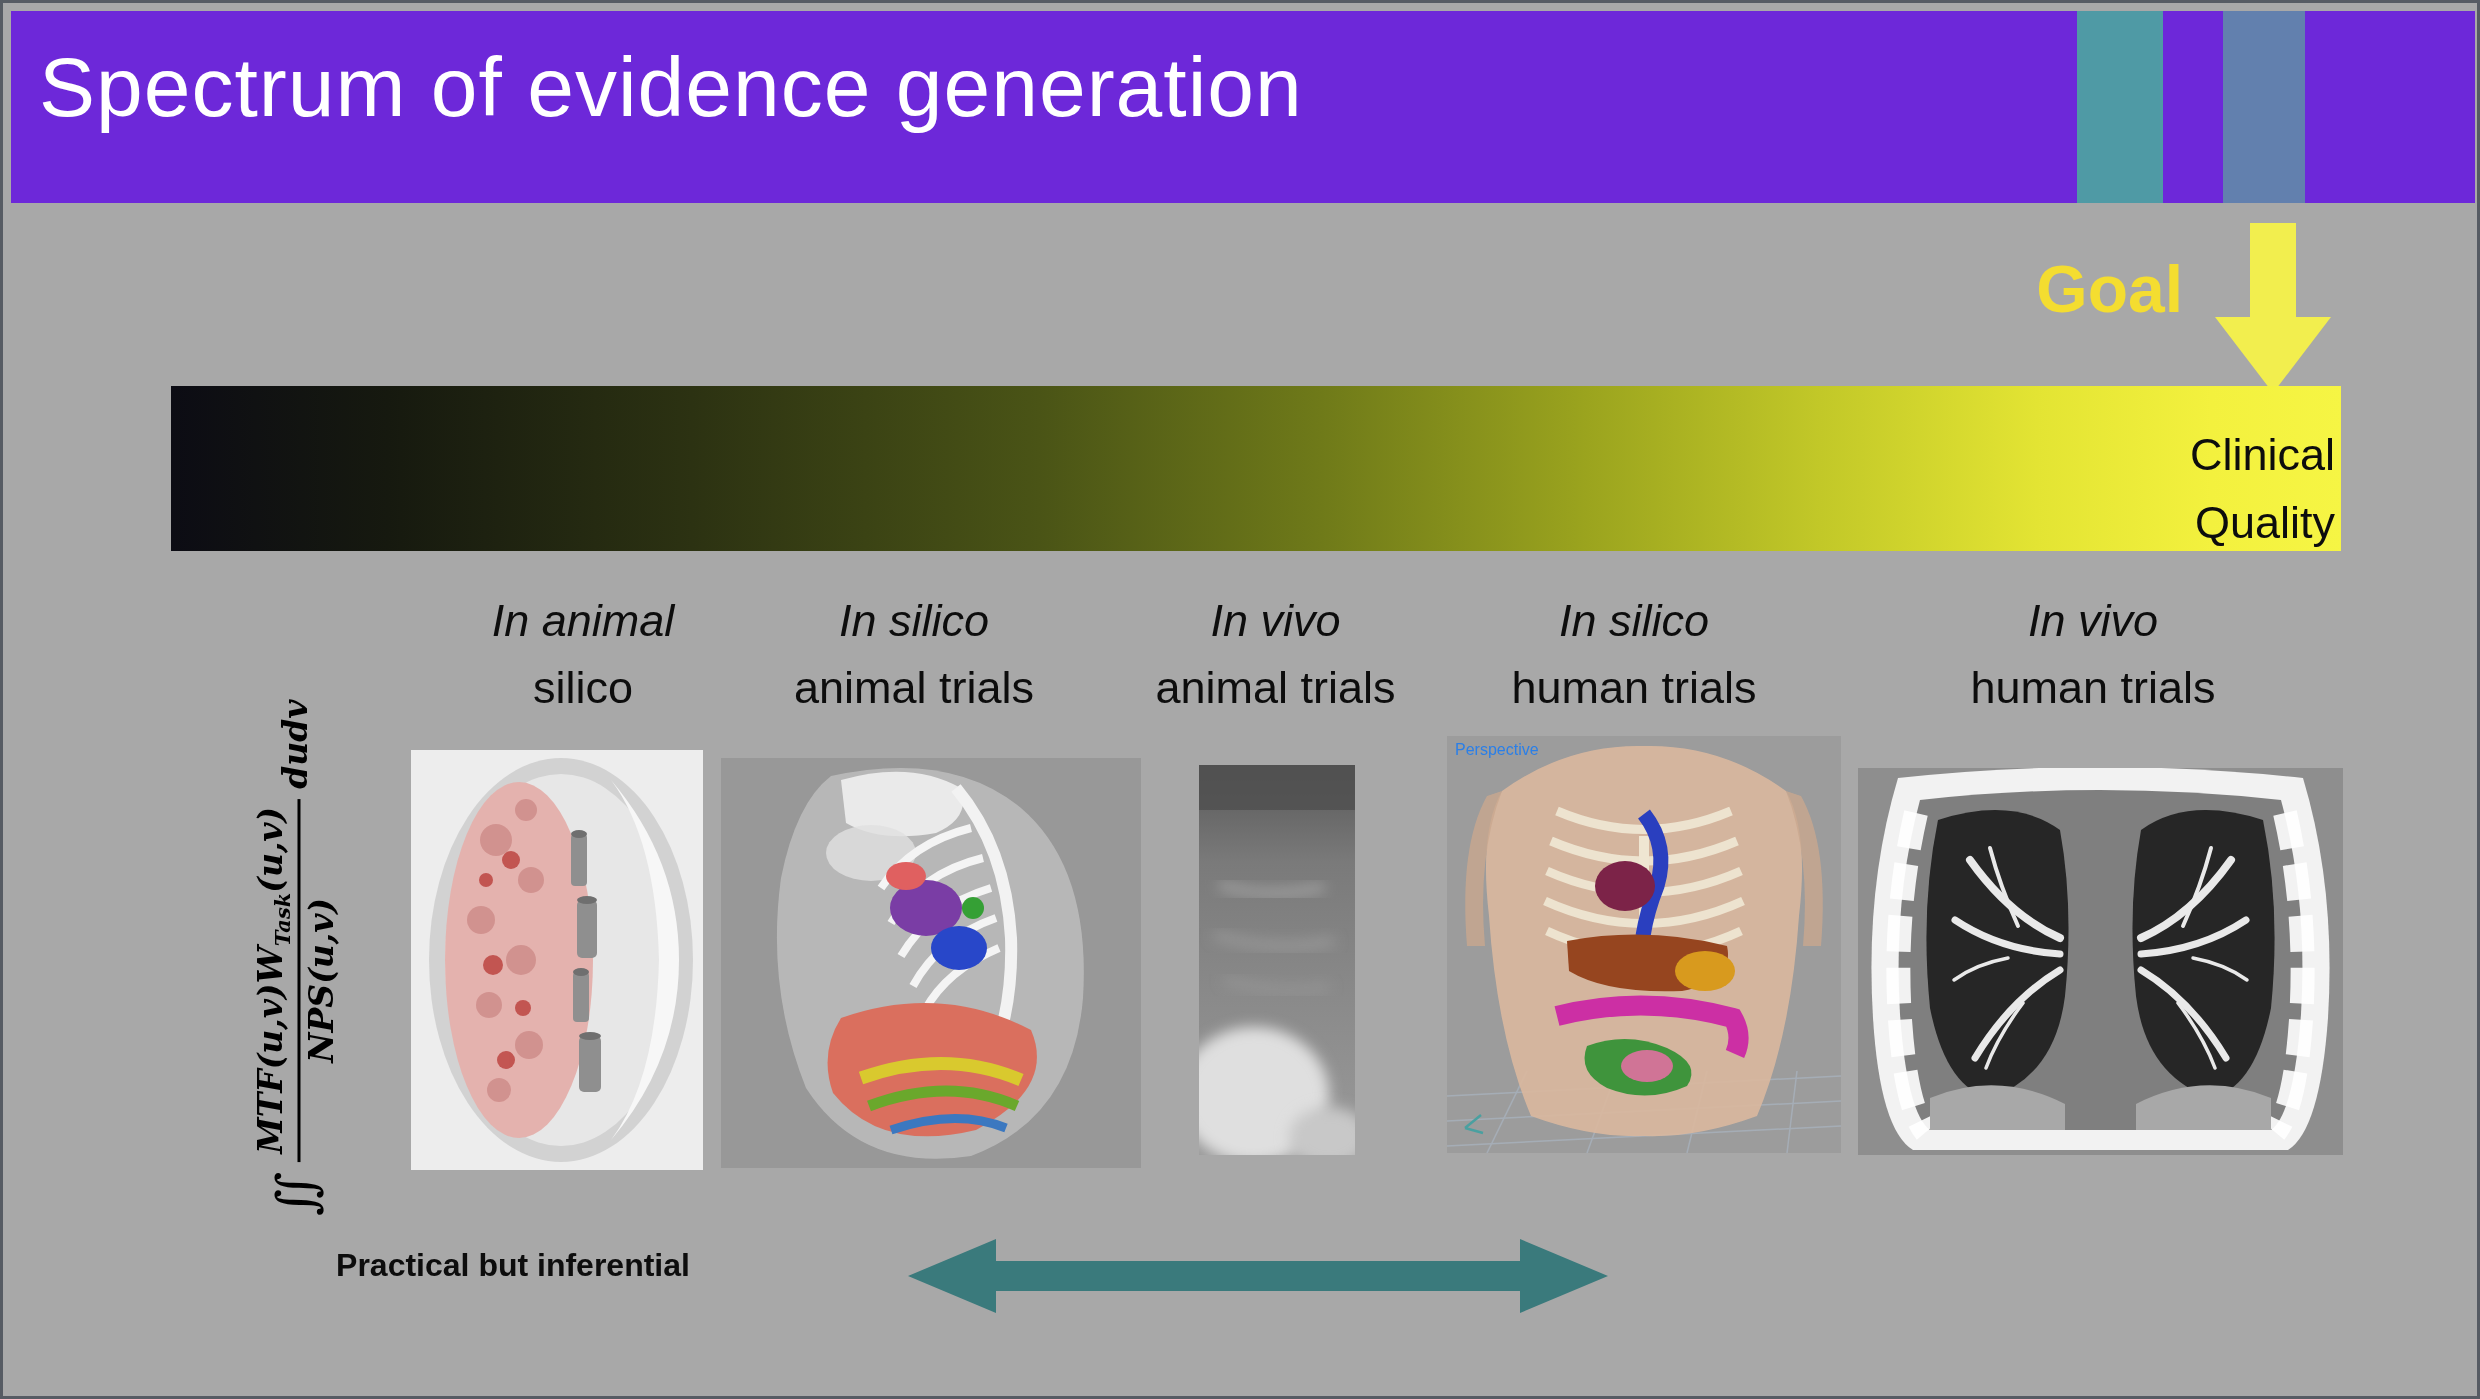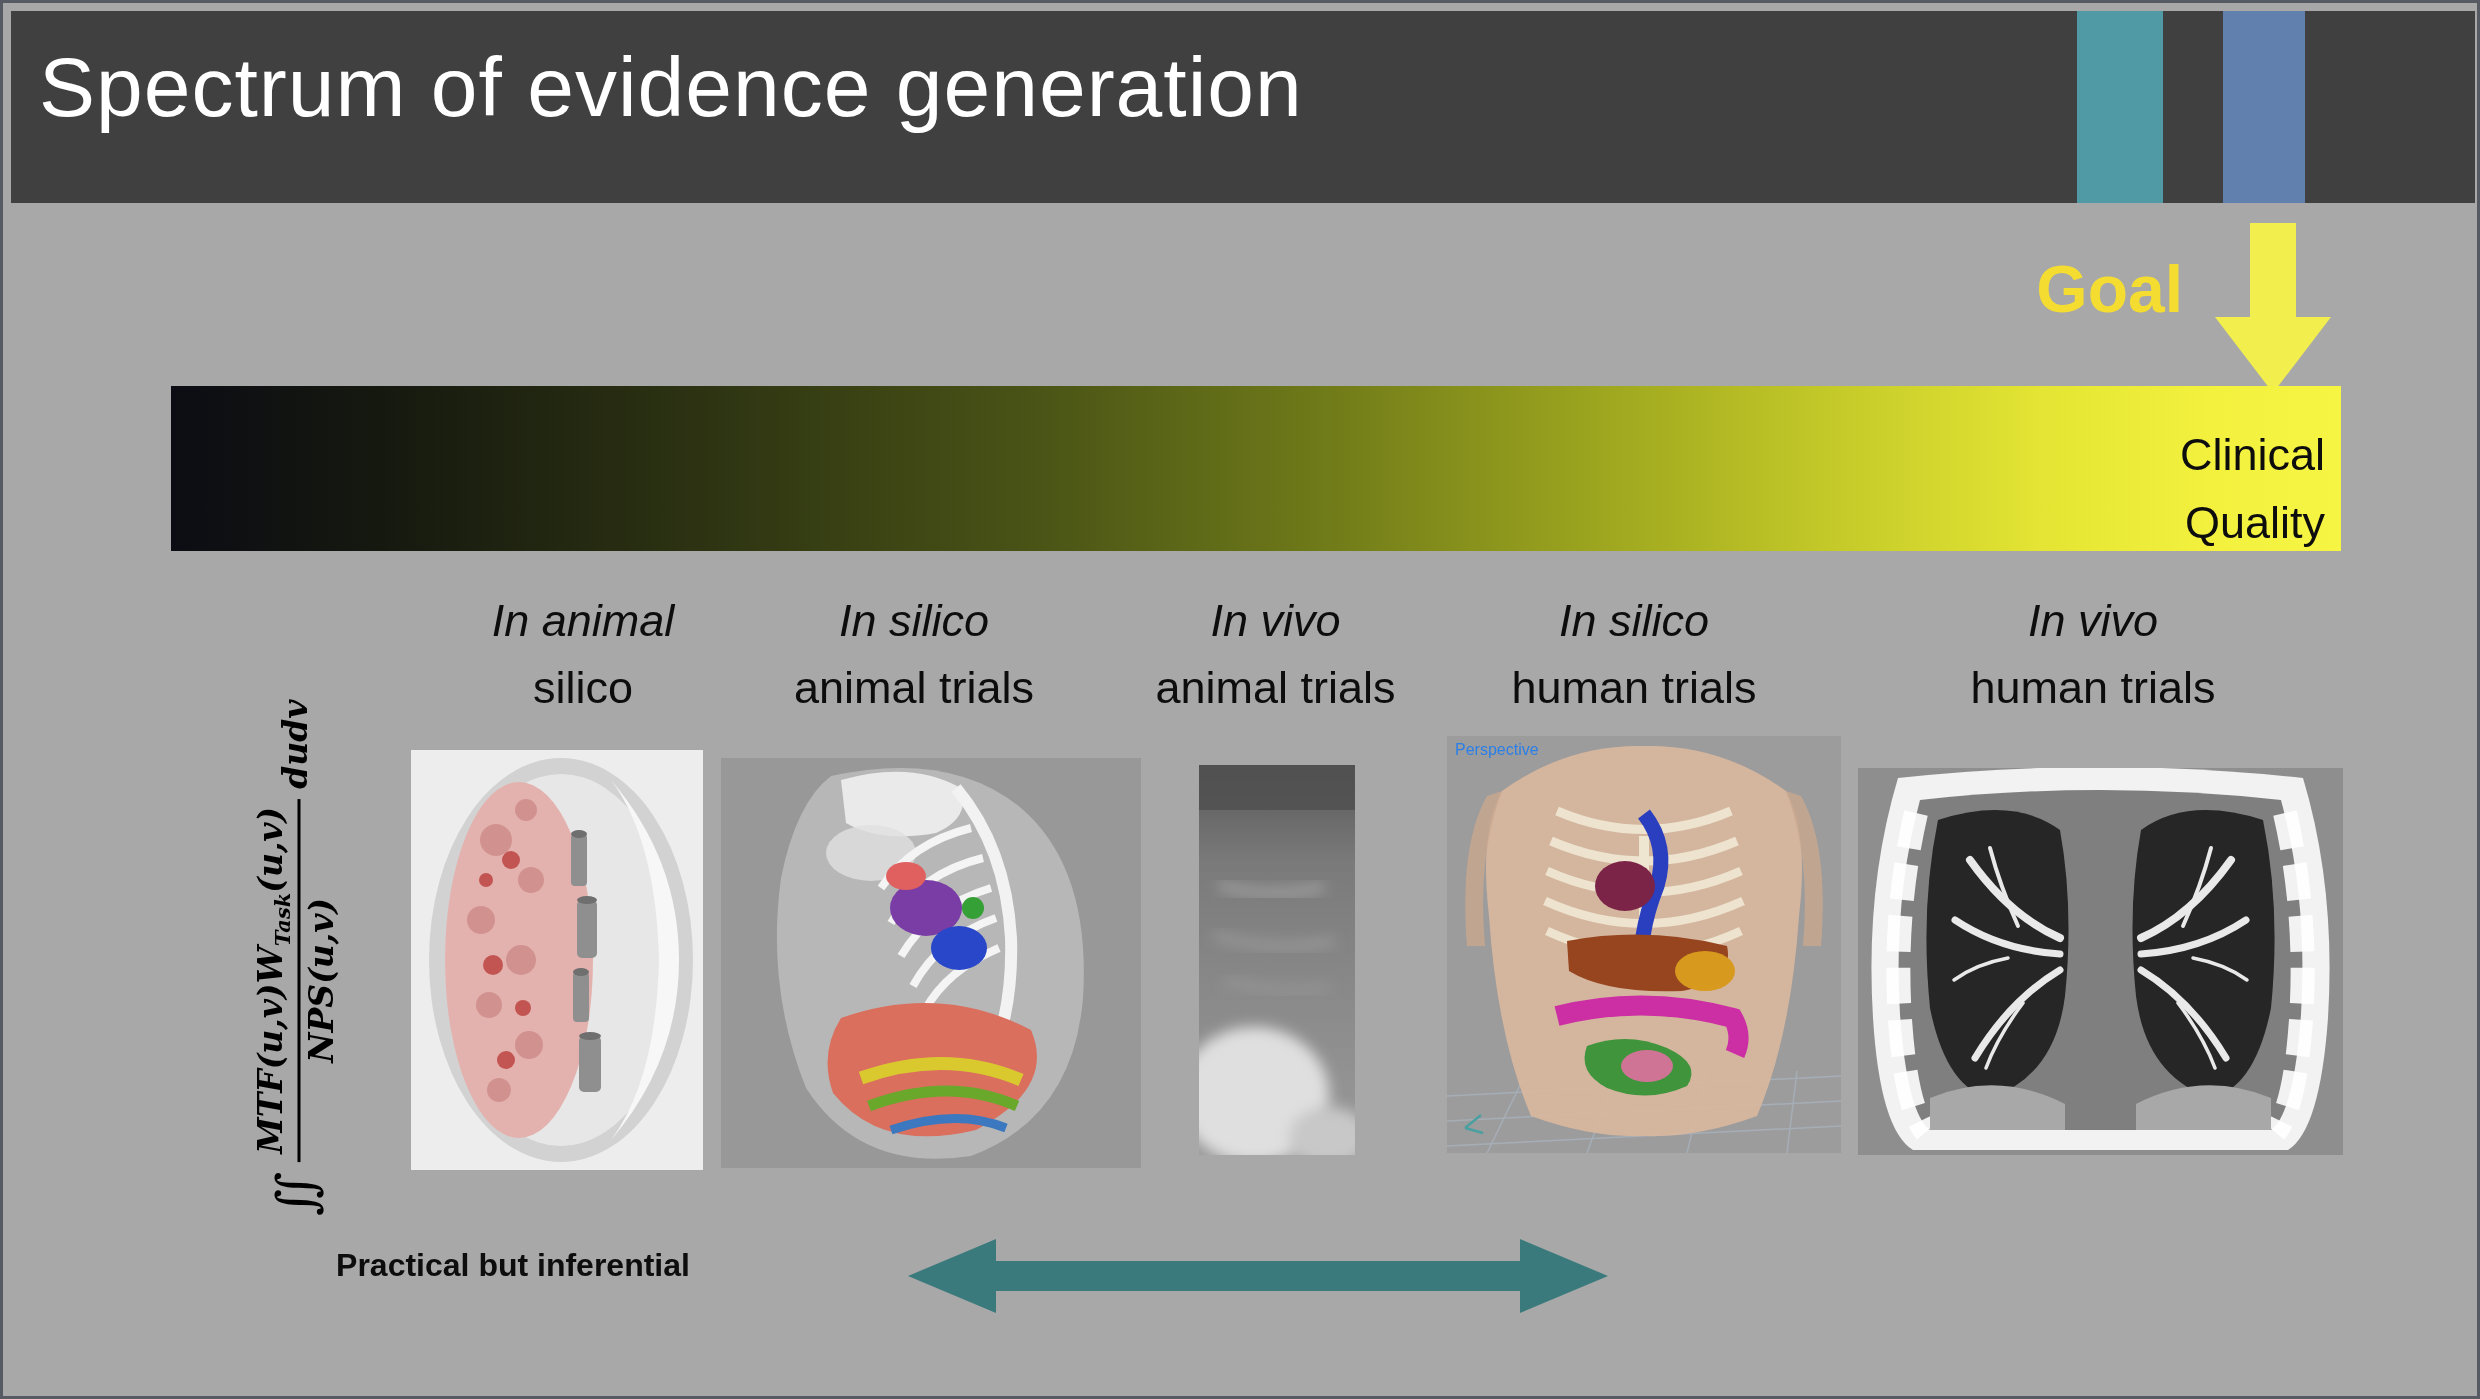--- a/index.html
+++ b/index.html
@@ -1,34 +1,34 @@
 <!DOCTYPE html>
 <html><head>
 <meta charset="utf-8">
 <style>
   * { margin:0; padding:0; box-sizing:border-box; }
   html,body { width:2480px; height:1399px; background:#ffffff; font-family:"Liberation Sans", sans-serif; }
   .slide { position:relative; width:2480px; height:1399px; background:#a8a8a8; border:3px solid #565b63; overflow:hidden; }
 
   
-  .header-bar { position:absolute; left:8px; top:8px; width:2464px; height:192px; background:#404040; }
+  .header-bar { position:absolute; left:8px; top:8px; width:2464px; height:192px; background:#6d28d9; }
   .slide-title { position:absolute; left:28px; top:28px; color:#ffffff; font-size:84px; font-weight:400; letter-spacing:1px; }
   .stripe { position:absolute; top:0; height:192px; }
   .stripe.teal  { left:2066px; width:86px; background:#4f9aa5; }
   .stripe.slate { left:2212px; width:82px; background:#6280ae; }
 
   
   .goal-label { position:absolute; left:1960px; top:248px; width:220px; text-align:right; font-size:66px; font-weight:700; color:#f4dd30; }
   .goal-arrow { position:absolute; left:2212px; top:220px; width:116px; height:170px; }
 
   
   .gradient-bar { position:absolute; left:168px; top:383px; width:2170px; height:165px;
     background:linear-gradient(90deg,#0c0c14 0%,#16190f 10%,#2c3212 24%,#4a5416 40%,#6f7a19 53%,#9aa31e 65%,#c2c828 76%,#e3e433 86%,#f3f13e 94%,#f6f544 100%);
     display:flex; align-items:center; justify-content:flex-end; }
-  .clinical-quality { text-align:right; padding-right:16px; font-size:45px; line-height:1.5; color:#0d0d0d;margin-top:40px; }
+  .clinical-quality { text-align:right; padding-right:6px; font-size:45px; line-height:1.5; color:#0d0d0d;margin-top:40px; }
 
   
   .cat { position:absolute; top:585px; text-align:center; color:#0d0d0d; font-size:45px; line-height:1.48; }
   .cat-l1 { white-space:nowrap; }
   .cat-l2 { white-space:nowrap; }
   .c0 { left:85px;  width:360px; }
   .c1 { left:400px; width:360px; }
   .c2 { left:730px; width:362px; }
   .c3 { left:1090px;width:365px; }
   .c4 { left:1450px;width:362px; }

